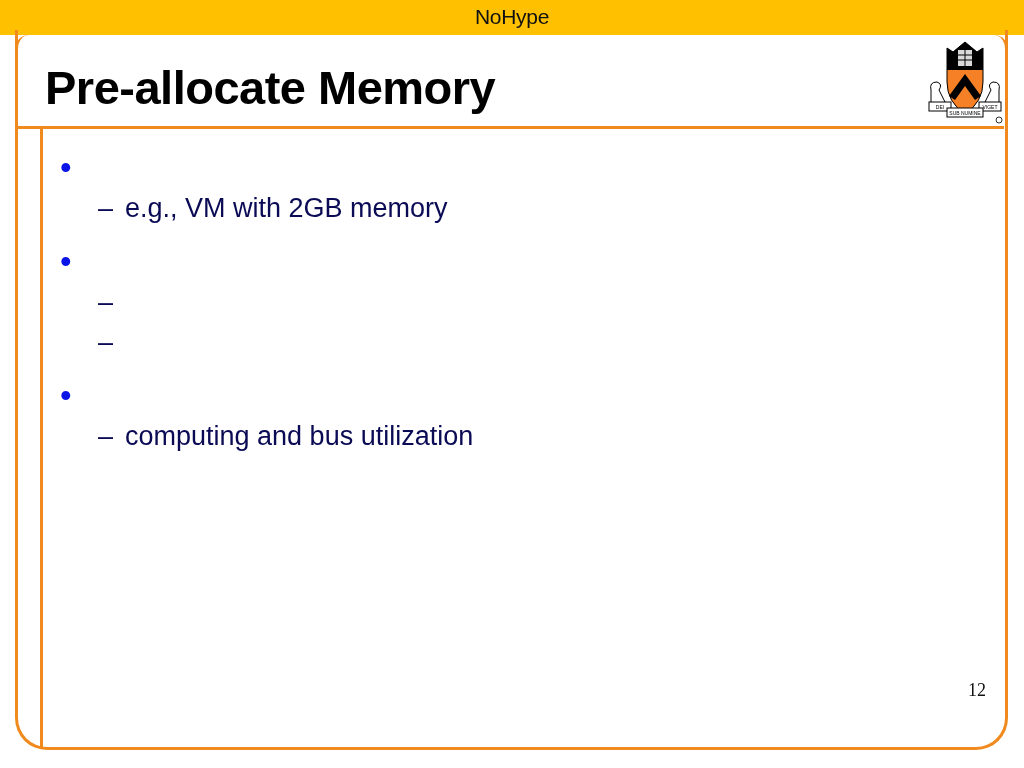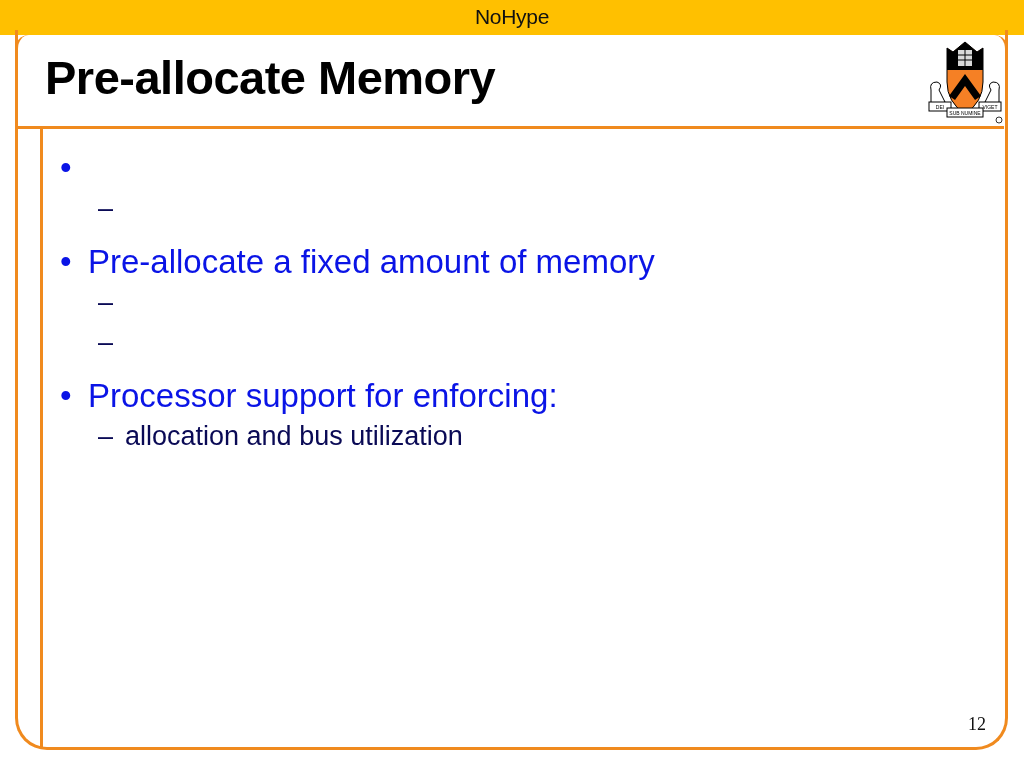--- a/index.html
+++ b/index.html
@@ -4,29 +4,29 @@
 <style>
   html, body { margin:0; padding:0; }
   body { width:1024px; height:768px; position:relative; overflow:hidden; background:#ffffff; font-family:"Liberation Sans", sans-serif; }
   .banner { position:absolute; left:0; top:0; width:1024px; height:35px; background:#ffc000; }
   .banner-title { position:absolute; left:0; top:5px; width:1024px; text-align:center; font-size:21px; color:#111; font-family:"Liberation Sans", sans-serif; letter-spacing:-0.3px; }
   .frame { position:absolute; left:15px; top:30px; width:987px; height:717px; border:3px solid #f08a1e; border-top:none; border-radius:0 0 32px 32px; }
   .frame-side-top-l { position:absolute; left:15px; top:35px; width:12px; height:20px; border-left:3px solid #f08a1e; border-top-left-radius:14px; }
   .frame-side-top-r { position:absolute; left:993px; top:35px; width:12px; height:20px; border-right:3px solid #f08a1e; border-top-right-radius:14px; }
   .divider { position:absolute; left:16px; top:126px; width:988px; height:3px; background:#f08a1e; }
   .inner-line { position:absolute; left:40px; top:128px; width:3px; height:621px; background:#f08a1e; }
-  .title { position:absolute; left:45px; top:50px; font-size:47px; font-weight:bold; color:#000; letter-spacing:-0.5px; }
+  .title { position:absolute; left:45px; top:60px; font-size:47px; font-weight:bold; color:#000; letter-spacing:-0.5px; }
   .logo { position:absolute; left:925px; top:40px; width:80px; height:84px; }
   .content { position:absolute; left:60px; top:148px; width:900px; }
   .b1 { color:#1a1aff; color:#0a14e6; font-size:33px; line-height:40px; display:flex; }
   .b1 .dot { width:28px; flex:none; }
   .b2 { color:#0a0a55; font-size:27px; line-height:40px; display:flex; padding-left:38px; }
   .b2 .dash { width:27px; flex:none; }
   .gap { height:14px; }
-  .page-num { position:absolute; left:968px; top:714px; font-family:"Liberation Serif", serif; font-size:18px; color:#111; }
+  .page-num { position:absolute; left:968px; top:680px; font-family:"Liberation Serif", serif; font-size:18px; color:#111; }
 </style>
 </head>
 <body>
 
 <div class="banner">
   <div class="banner-title">NoHype</div>
 </div>
 
 <div class="frame"></div>
 <div class="frame-side-top-l"></div>
@@ -54,36 +54,35 @@
   <text x="65" y="69" font-size="5" text-anchor="middle" font-family="Liberation Sans, sans-serif">VIGET</text>
   <circle cx="74" cy="80" r="3" fill="none" stroke="#000" stroke-width="0.8"></circle>
 </svg>
 
 <div class="content">
   <div class="b1">
       <span class="dot">•</span>
     </div>
   <div class="b2">
       <span class="dash">–</span>
+      <span>e.g., VM with 2GB memory</span>
     </div>
   <div class="gap"></div>
   <div class="b1">
       <span class="dot">•</span>
-      <span>Pre-allocate a fixed amount of memory</span>
     </div>
   <div class="b2">
       <span class="dash">–</span>
     </div>
   <div class="b2">
       <span class="dash">–</span>
     </div>
   <div class="gap"></div>
   <div class="b1">
       <span class="dot">•</span>
-      <span>Processor support for enforcing:</span>
     </div>
   <div class="b2">
       <span class="dash">–</span>
-      <span>allocation and bus utilization</span>
+      <span>computing and bus utilization</span>
     </div>
 </div>
 
 <div class="page-num">12</div>
 
 </body></html>

